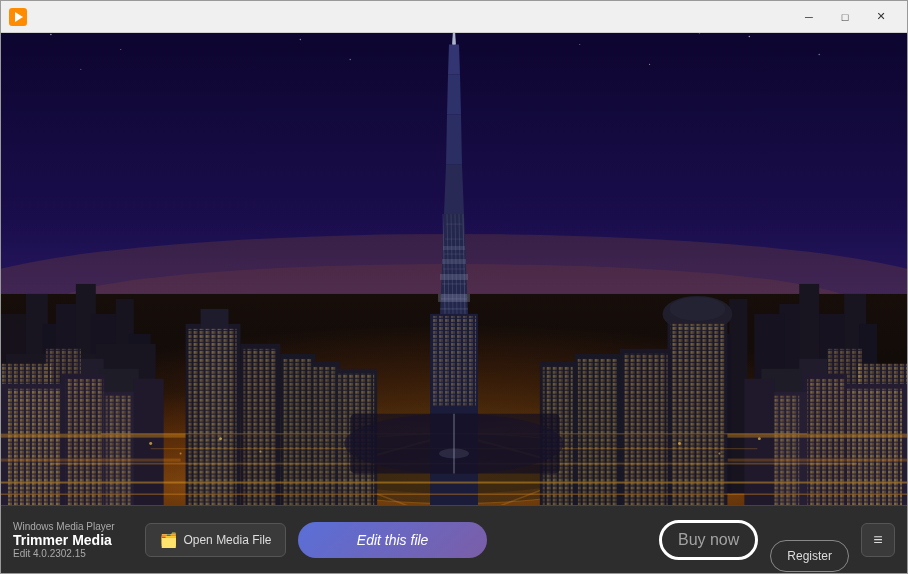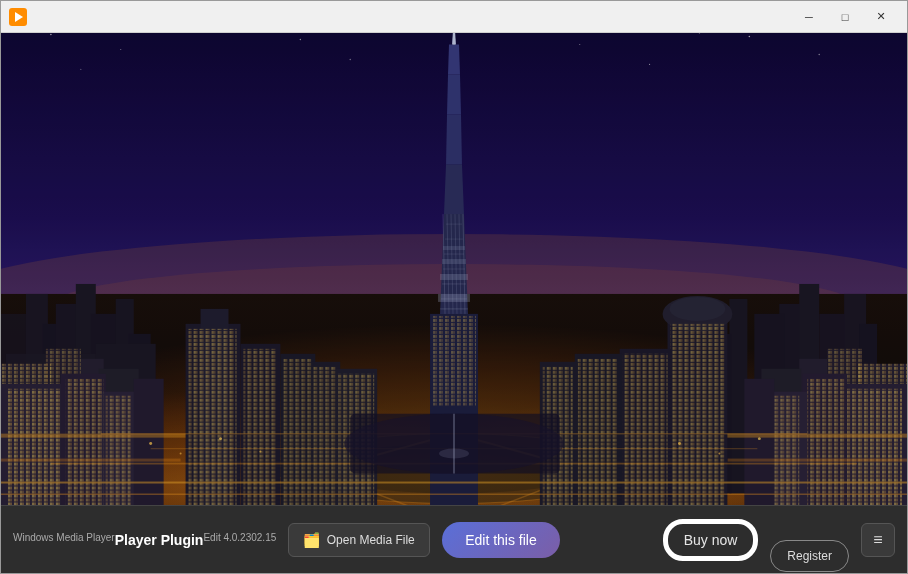--- a/index.html
+++ b/index.html
@@ -155,21 +155,21 @@
       display: flex;
       align-items: center;
       padding: 0 12px;
       gap: 12px;
       flex-shrink: 0;
       border-top: 1px solid #444;
     }
 
     .plugin-info {
       display: flex;
-      flex-direction: row;
+      flex-direction: column;
       min-width: 120px;
     }
 
     .plugin-subtitle {
       font-size: 10px;
       color: #aaa;
     }
 
     .plugin-name {
       font-size: 14px;
@@ -201,34 +201,35 @@
       max-width: 260px;
       background: linear-gradient(135deg, #5a6fd8, #7b5ea7);
       border: none;
       color: white;
       padding: 10px 20px;
       border-radius: 24px;
       cursor: pointer;
       font-size: 14px;
       font-weight: 500;
       text-align: center;
+      font-style: italic;
     }
 
     .spacer {
       flex: 1;
     }
 
     .buy-now-btn {
       background: transparent;
-      border: 5px solid #ffffff;
-      color: #e5e5e5;
+      border: 3px solid #ffffff;
+      color: #a3a3a3;
       padding: 8px 16px;
       border-radius: 20px;
       cursor: pointer;
-      font-size: 14px;
+      font-size: 16px;
     }
 
     .register-btn {
       background: transparent;
       border: 1px solid #888;
       color: #ddd;
       padding: 8px 16px;
       border-radius: 20px;
       cursor: pointer;
       font-size: 12px;
@@ -527,21 +528,21 @@
         <circle cx="760" cy="425" r="1.5" fill="rgba(255,210,90,0.8)"></circle>
 
         <rect x="0" y="0" width="908" height="510" fill="rgba(10,5,30,0.15)"></rect>
       </svg>
     </div>
   </div>
 
   <div class="bottom-bar">
     <div class="plugin-info">
       <span class="plugin-subtitle">Windows Media Player</span>
-      <span class="plugin-name">Player Plugin</span>
+      <span class="plugin-name">Trimmer Media</span>
       <span class="plugin-version">Edit 4.0.2302.15</span>
     </div>
 
     <button class="open-media-btn">
       <span class="folder-icon">🗂️</span>
       <span>Open Media File</span>
     </button>
 
     <button class="edit-file-btn">Edit this file</button>
 

